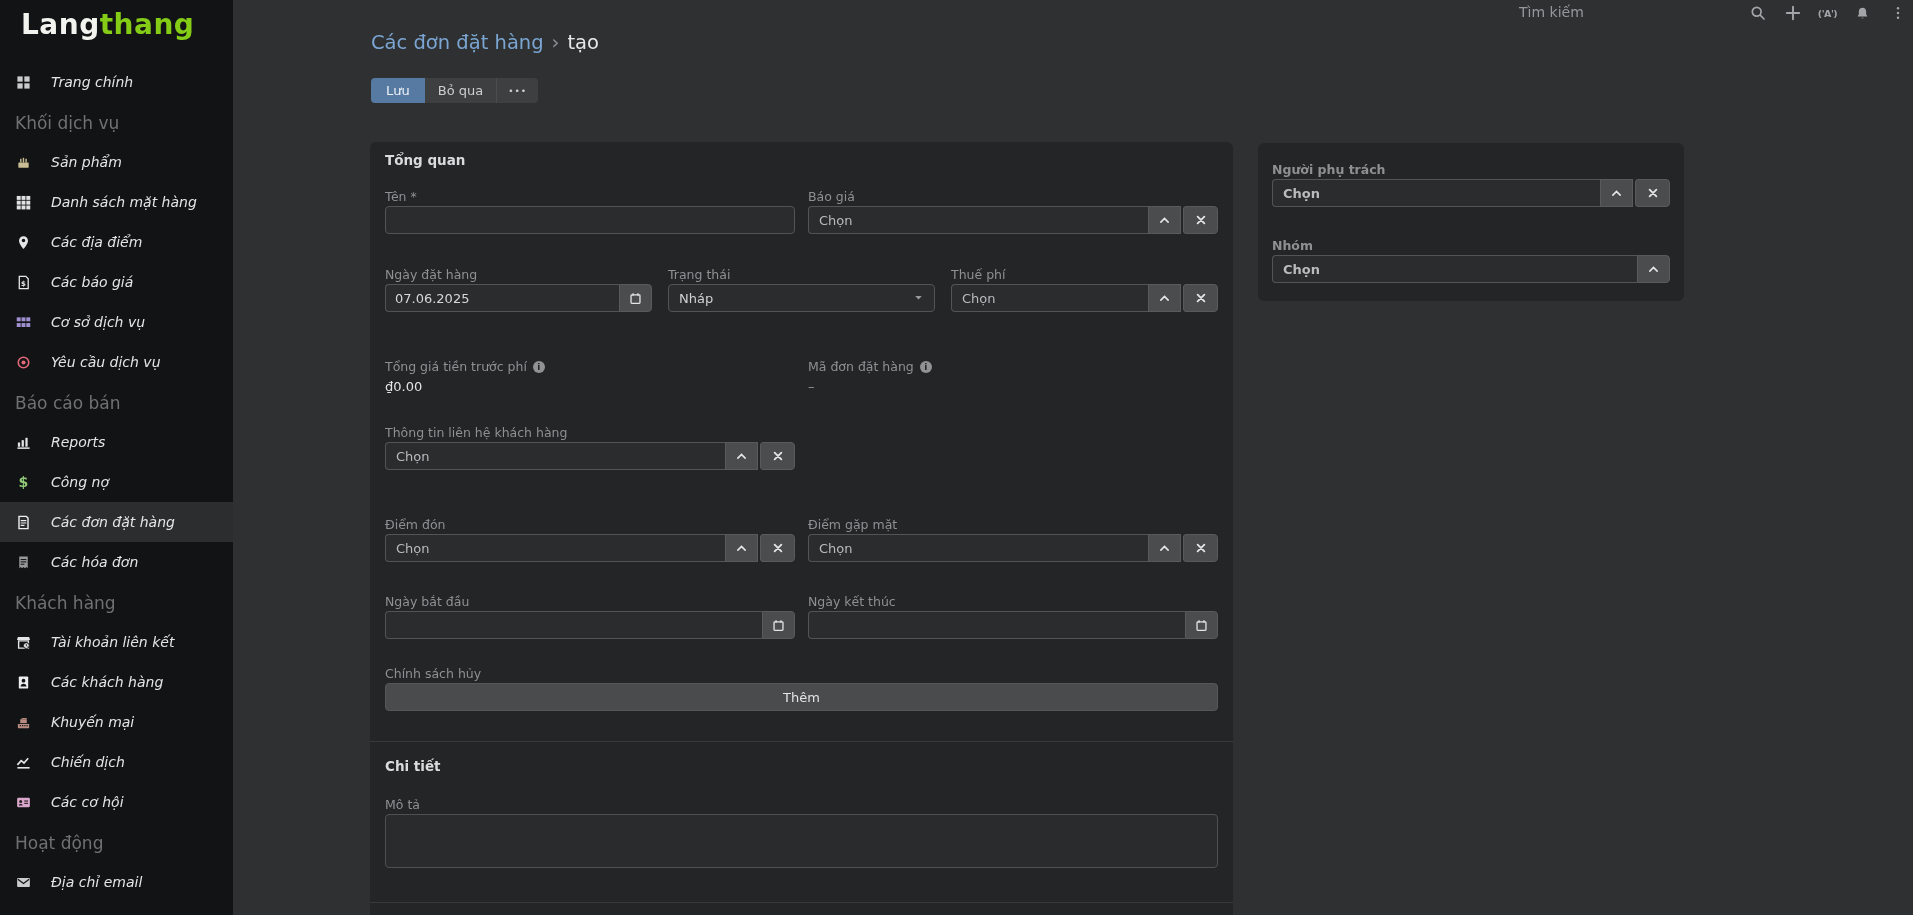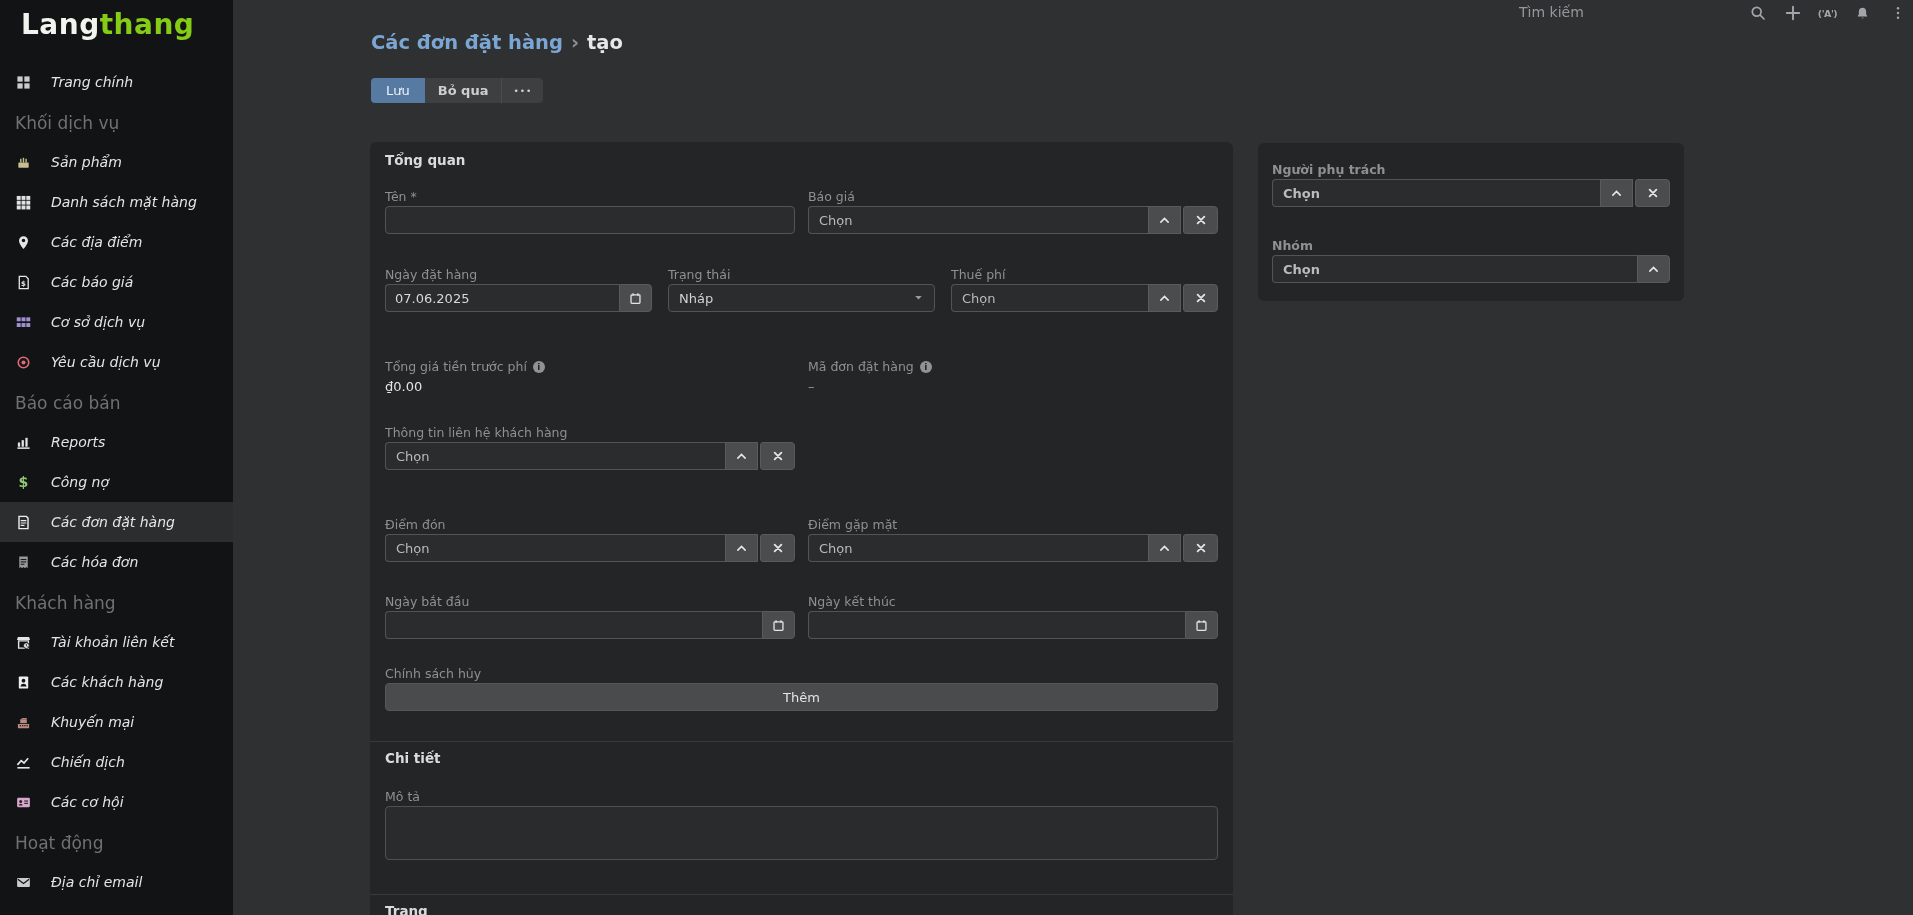--- a/index.html
+++ b/index.html
@@ -20,28 +20,28 @@
   .nav-row .ico { width:16px; height:16px; margin-right:20px; display:flex; align-items:center; justify-content:center; flex:none; }
   .nav-label { font-size:14px; color:#e3e5e7; white-space:nowrap;font-style:italic; }
   .nav-sec { height:40px; display:flex; align-items:flex-end; padding:0 0 9px 15px; color:#6f7173; font-size:17px; white-space:nowrap; }
   
   .topbar { position:absolute; left:233px; top:0; right:0; height:26px; }
   .search-text { position:absolute; left:1286px; top:4px; color:#95979a; font-size:14px; cursor:text; }
   .top-icons { position:absolute; right:7px; top:0; height:26px; display:flex; align-items:center; gap:18px; color:#a3a5a8; }
   .tico { width:17px; height:17px; display:flex; align-items:center; justify-content:center; cursor:pointer; }
   .antenna { font-size:9.5px; font-weight:bold; letter-spacing:-0.5px; white-space:nowrap; }
   
-  .breadcrumb { position:absolute; left:371px; top:31px; font-size:19.5px;font-weight:bold; }
+  .breadcrumb { position:absolute; left:371px; top:31px; font-size:19.5px; }
   .bc-link { color:#7ba6d4; cursor:pointer; }
   .bc-sep { color:#8b8d90; margin:0 8px; }
   .bc-cur { color:#e6e8ea; }
   .btn-row { position:absolute; left:371px; top:78px; display:flex; height:25px; border-radius:4px; overflow:hidden;justify-content:space-between; }
   .btn { border:none; font-family:inherit; font-size:13px; cursor:pointer; display:flex; align-items:center; }
   .btn-save { background:#567aa1; color:#eef2f7; padding:0 15px; }
-  .btn-discard { background:#3e3f41; color:#ccced0; padding:0 13px;font-weight:bold; }
+  .btn-discard { background:#3e3f41; color:#ccced0; padding:0 13px; }
   .btn-more { background:#3e3f41; color:#ccced0; padding:0 11px; font-size:9px; letter-spacing:1px; border-left:1px solid #4b4c4e; }
   
   .main-card { position:absolute; left:370px; top:142px; width:863px; height:800px; background:#242527; border-radius:6px; padding:10px 15px; }
   .side-card { position:absolute; left:1258px; top:143px; width:426px; height:158px; background:#242527; border-radius:6px; padding:12px 14px;font-weight:bold; }
   .sec-title { font-size:13.5px; font-weight:600; color:#d9dbdd; height:18px; }
   .f-label { font-size:12.5px; color:#8e9092; height:17px; display:flex; align-items:center; gap:6px; white-space:nowrap; }
   .grid2 { display:grid; grid-template-columns:1fr 1fr; gap:13px; }
   .grid3 { display:grid; grid-template-columns:1fr 1fr 1fr; gap:16px; }
   .input { width:100%; height:28px; background:#2b2c2e; border:1px solid #525456; border-radius:4px; color:#d6d8da; font-size:13px; padding:0 9px; font-family:inherit; outline:none; }
   .sel { display:flex; height:28px; }
@@ -51,21 +51,21 @@
   .addon.xbtn { margin-left:2px; border-radius:3px 4px 4px 3px; width:35px; }
   .dropdown { width:100%; height:28px; background:#2b2c2e; border:1px solid #525456; border-radius:4px; color:#cfd1d3; font-size:13px; display:flex; align-items:center; justify-content:space-between; padding:0 10px; cursor:pointer; }
   .dropdown .caret { color:#989a9c; }
   .value { font-size:13px; color:#e2e4e6; height:20px; display:flex; align-items:center; }
   .value.dim { color:#95979a; }
   .info { display:inline-block; width:12px; height:12px; border-radius:50%; background:#909294; color:#242628; font-size:9px; font-weight:bold; line-height:12px; text-align:center; font-style:normal; }
   .add-btn { width:100%; height:28px; background:#4a4b4d; border:1px solid #565759; border-radius:4px; color:#e3e5e7; font-size:13px; font-family:inherit; cursor:pointer; }
   .divider { height:1px; background:#38393b; margin-left:-15px; margin-right:-15px; }
   .desc { width:100%; height:54px; background:#2a2b2d; border:1px solid #4e5052; border-radius:4px; resize:none; outline:none; color:#d6d8da; font-family:inherit; font-size:13px; padding:5px 9px; }
   .mt18{margin-top:18px}.mt32{margin-top:32px}.mt28{margin-top:46px}.mt14{margin-top:28px}
-  .mt31{margin-top:31px}.mt26{margin-top:26px}.mt30{margin-top:30px}.mt8{margin-top:8px}
+  .mt31{margin-top:31px}.mt26{margin-top:26px}.mt30{margin-top:30px}.mt8{margin-top:16px}
   .mt20{margin-top:20px}.mt6{margin-top:6px}
   .fld .f-label { margin-bottom:1px; }
 </style>
 </head>
 <body>
 
 <aside class="sidebar">
   <div class="logo"><span class="p1">Lang</span><span class="p2">thang</span></div>
   <div class="nav">
 

